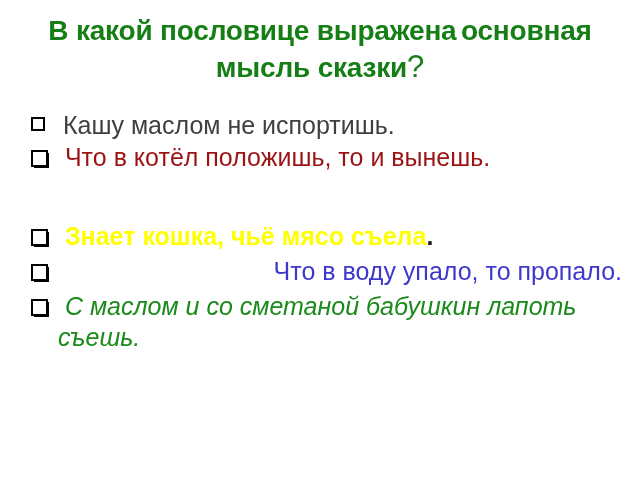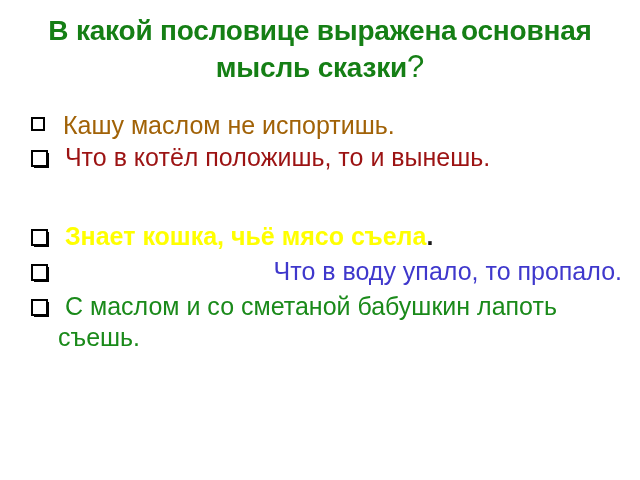--- a/index.html
+++ b/index.html
@@ -101,32 +101,32 @@
   .item-text {
     flex: 1 1 auto;
     font-family: "Liberation Sans", sans-serif;
     font-size: 25px;
     line-height: 1.26;
     padding-left: 4px;
     white-space: pre-wrap;
   }
 
   
-  .c-salmon   { color: #a16207; font-weight: normal; }
+  .c-salmon   { color: #404040; font-weight: normal; }
   .c-maroon   { color: #9C1313; font-weight: normal; }
   .c-yellow   { color: #FFFF00; font-weight: bold;   }
   .c-blue     { color: #3F38CC; font-weight: normal; text-align: right; }
   .c-green    { color: #1A8A1A; font-weight: normal; }
   .c-dark-dot { color: #1A1A1A; font-weight: bold;   }
 
   .item-1 { margin-bottom: 0px; }
   .item-2 { margin-bottom: 18px; }
   .item-3 { margin-bottom: 1px; margin-top: 45px; }
   .item-4 { margin-bottom: 1px; }
-  .item-5 { margin-bottom: 17px; }
+  .item-5 { margin-bottom: 17px; font-style: italic; }
 </style>
 </head>
 <body>
 
 <div class="slide">
 
   <div class="title-block">
     <span class="title-text">В какой пословице выражена</span>
     <span class="title-text">основная мысль сказки</span><span class="title-text title-qmark">?</span>
   </div>

